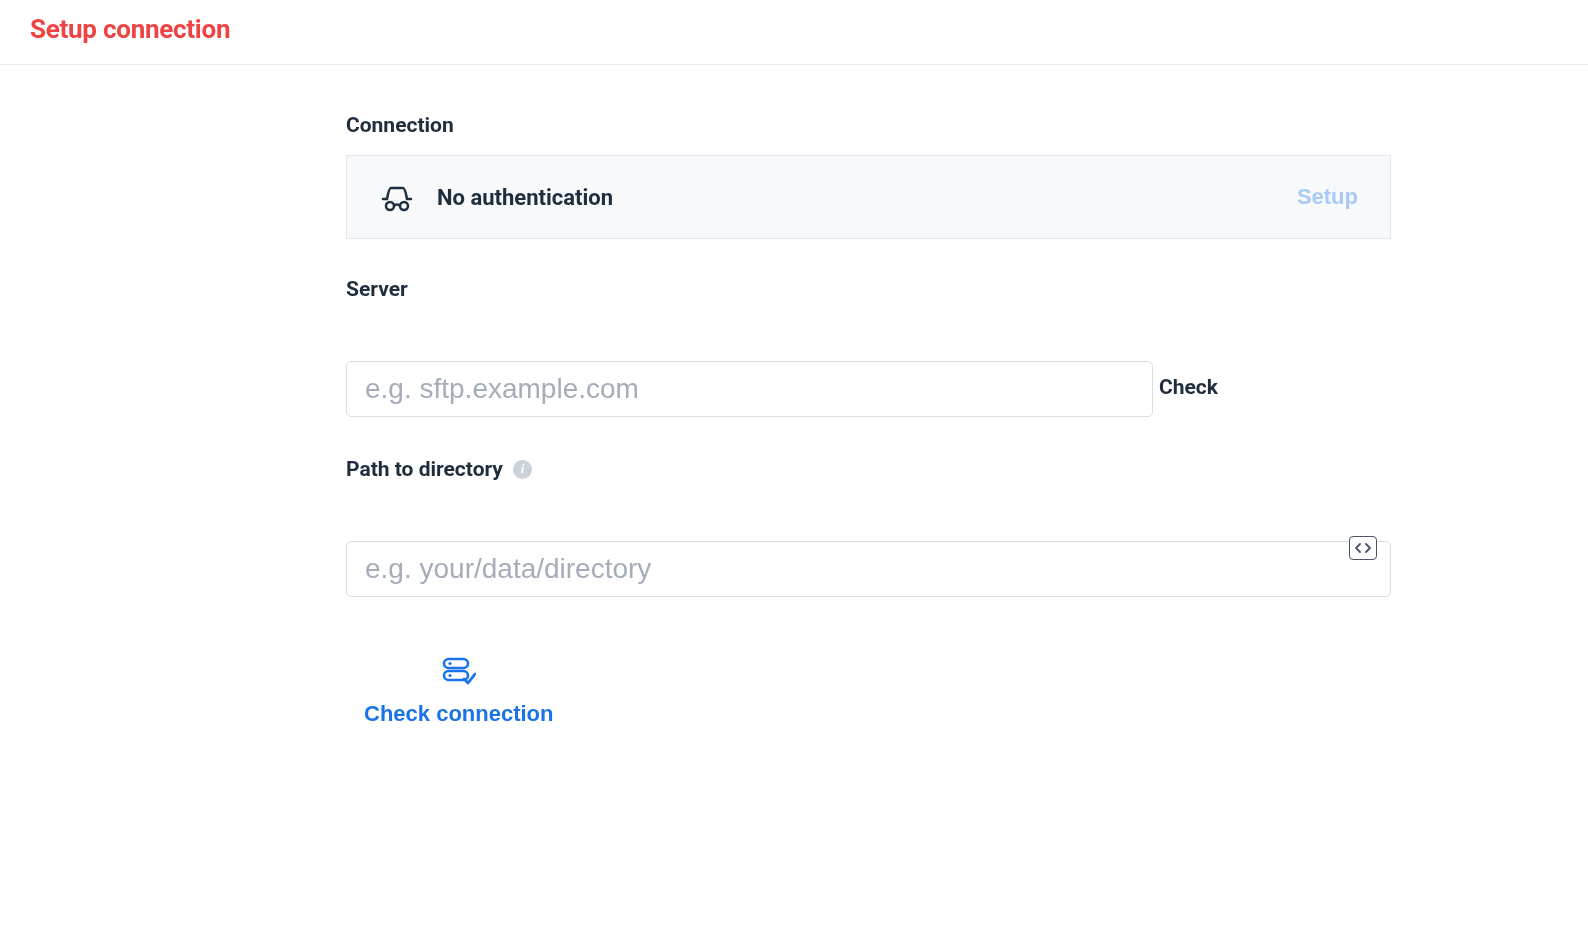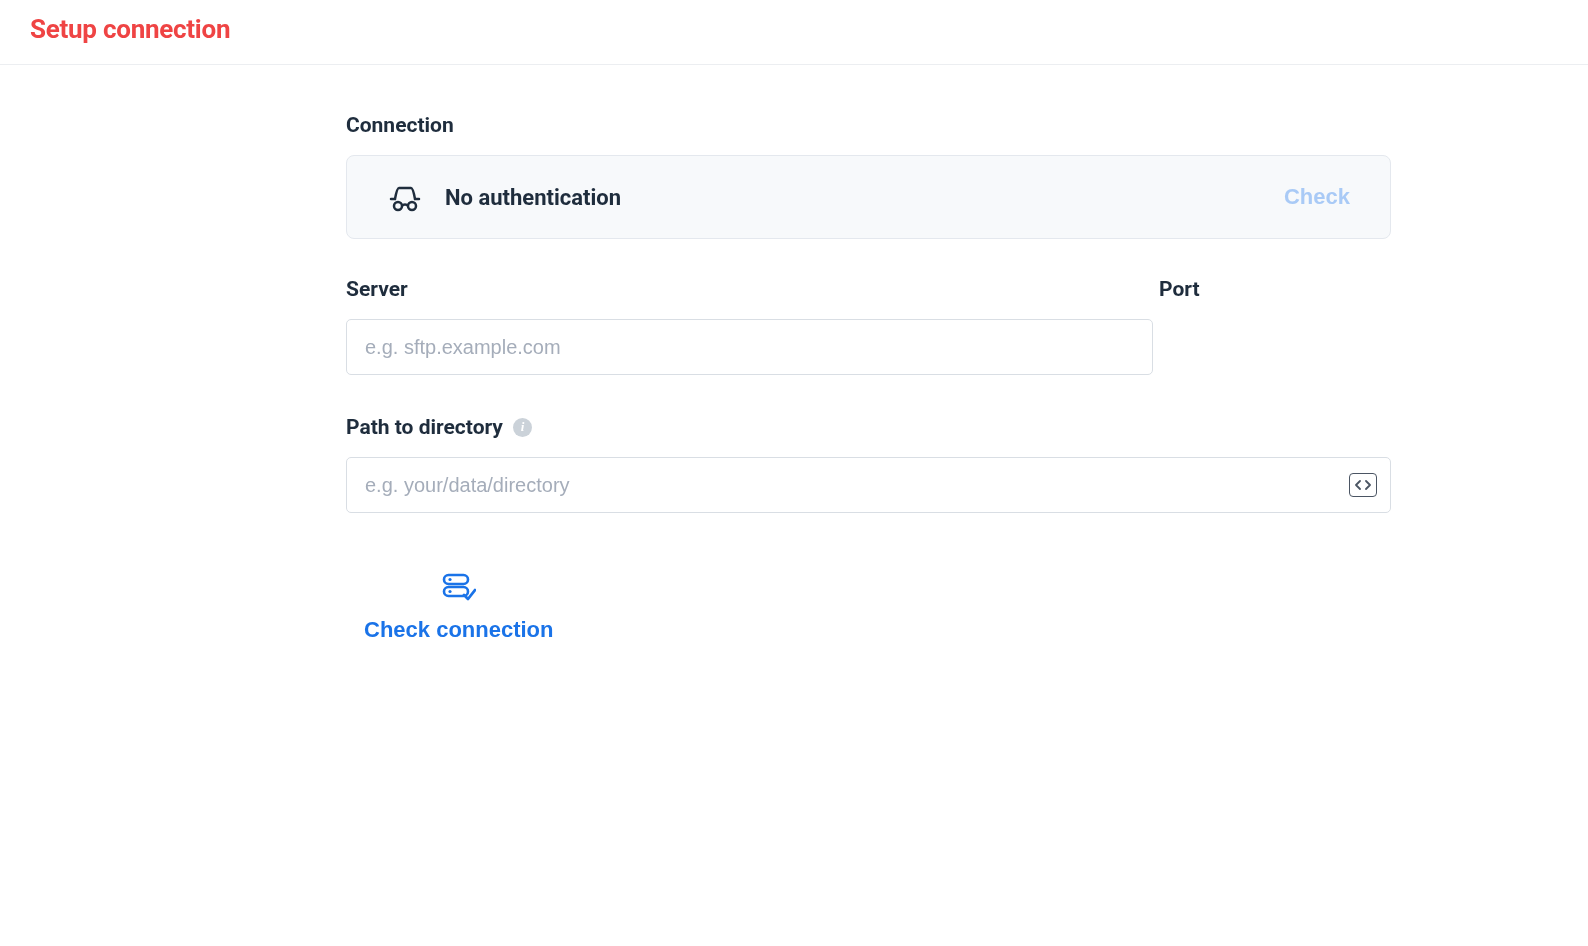--- a/index.html
+++ b/index.html
@@ -51,22 +51,22 @@
       background: #cbd2d9;
       color: #fff;
       font-size: 13px;
       font-style: italic;
       font-weight: 700;
       font-family: Georgia, serif;
     }
     .auth-card {
       background: #f7f9fb;
       border: 1px solid #e4e8ee;
-      border-radius: 8px;
-      padding: 26px 40px;
+      border-radius: 0;
+      padding: 26px 32px;
       display: flex;
       align-items: center;
       justify-content: space-between;
       margin-bottom: 19px;
     }
     .auth-left {
       display: flex;
       align-items: center;
       gap: 22px;
     }
@@ -81,38 +81,39 @@
       color: #a9caf6;
       cursor: pointer;
       background: none;
       border: none;
       padding: 0;
     }
     .server-port-row {
       display: flex;
       gap: 6px;
       margin-bottom: 40px;
-      align-items: flex-start;
+      align-items: flex-end;
     }
     .field-server {
       flex: 1 1 auto;
     }
     .field-port {
       width: 232px;
       flex: 0 0 auto;
     }
     .text-input {
       width: 100%;
       height: 56px;
       border: 1px solid #d9dee4;
       border-radius: 5px;
-      font-size: 20px;
+      font-size: 28px;
       padding: 0 18px;
       color: #ec4899;
       background: #fff;
+      margin-top: 42px;
     }
     .text-input::placeholder {
       color: #a5adba;
     }
     .port-input {
       text-align: center;
     }
     .field-group {
       margin-bottom: 38px;
     }
@@ -182,31 +183,31 @@
           <span>
             <svg width="36" height="30" viewBox="0 0 36 30" fill="none">
               <path d="M4 17 L8 17 C8 17 10 6 12 6 L24 6 C26 6 28 17 28 17 L32 17" stroke="#1f2d3d" stroke-width="2.5" stroke-linecap="round" fill="none"></path>
               <circle cx="11" cy="24" r="4" stroke="#1f2d3d" stroke-width="2.5" fill="none"></circle>
               <circle cx="25" cy="24" r="4" stroke="#1f2d3d" stroke-width="2.5" fill="none"></circle>
               <path d="M15 24 C16 22 20 22 21 24" stroke="#1f2d3d" stroke-width="2.5" fill="none"></path>
             </svg>
           </span>
           <span class="auth-label">No authentication</span>
         </div>
-        <button class="change-link">Check</button>
+        <button class="change-link">Setup</button>
       </div>
     </div>
 
     <div class="server-port-row">
       <div class="field-server">
         <div class="section-label">Server</div>
         <input type="text" class="text-input" placeholder="e.g. sftp.example.com" style="">
       </div>
       <div class="field-port">
-        <div class="section-label">Port</div>
+        <div class="section-label">Check</div>
       </div>
     </div>
 
     <div class="field-group">
       <div class="section-label">
         <span>Path to directory</span>
         <span class="info-icon">i</span>
       </div>
       <div class="input-with-suffix">
         <input type="text" class="text-input" placeholder="e.g. your/data/directory" style="">

